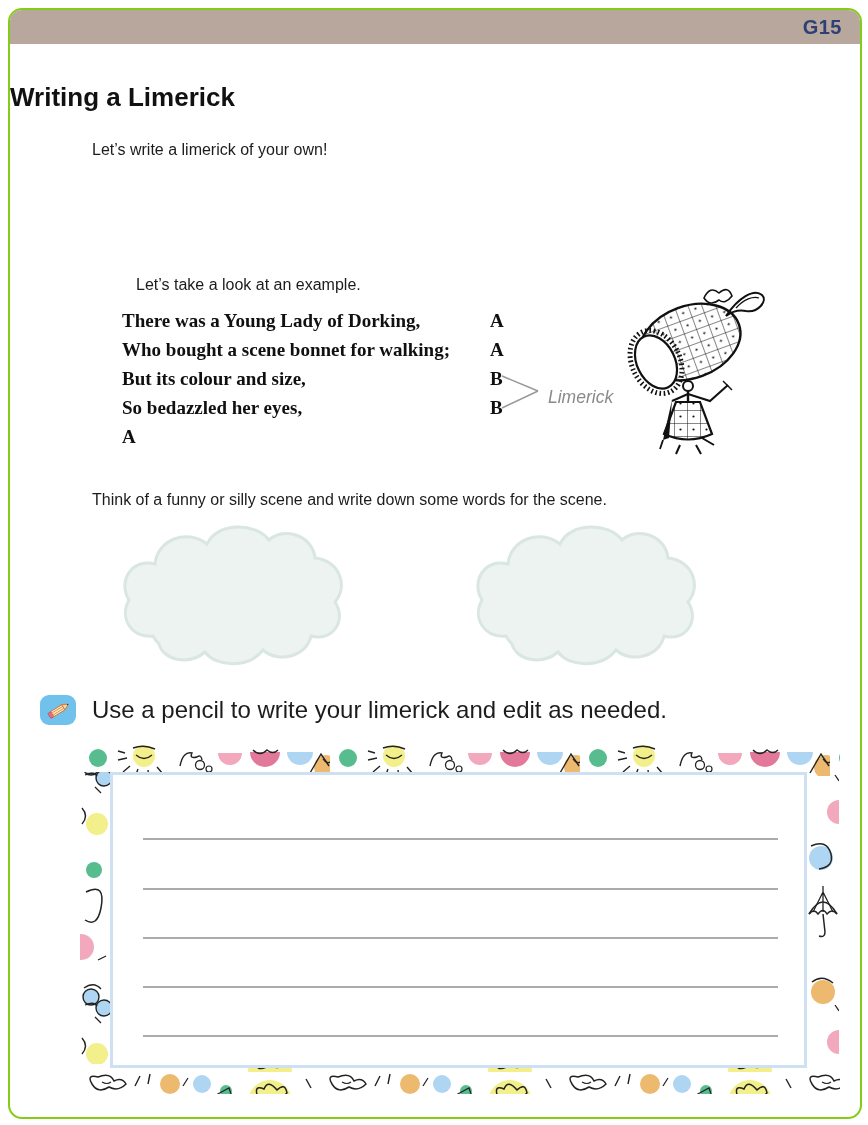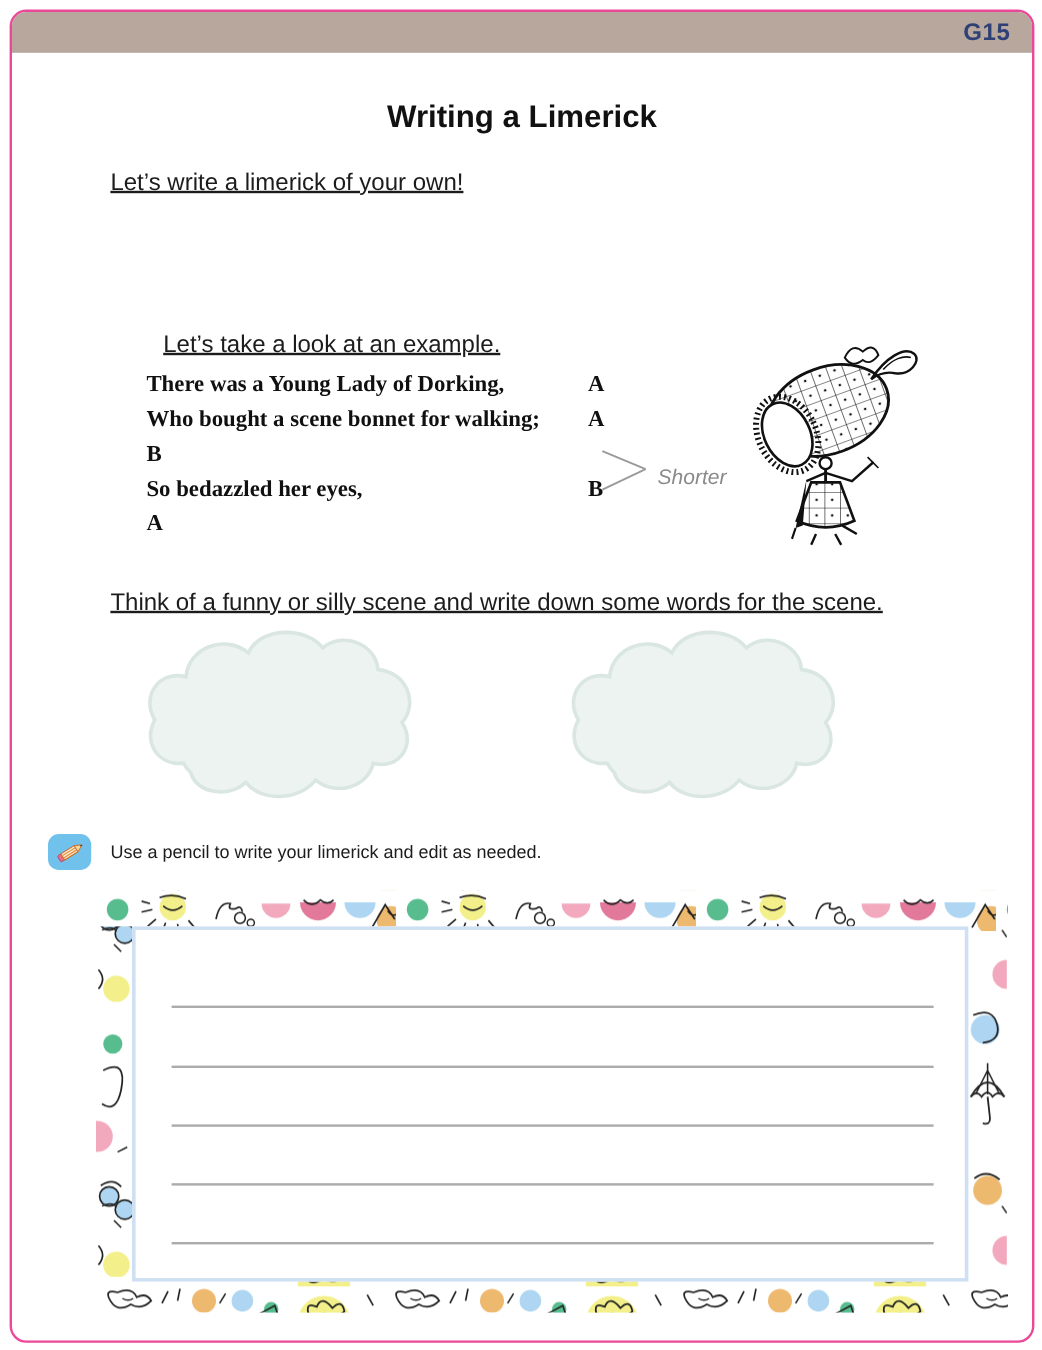--- a/index.html
+++ b/index.html
@@ -1,43 +1,43 @@
 <!DOCTYPE html>
 <html><head>
 <meta charset="utf-8">
 <style>
   html,body{margin:0;padding:0;background:#ffffff;}
   .page{position:relative;width:868px;height:1125px;background:#ffffff;
         font-family:"Liberation Sans",sans-serif;color:#1b1b1b;overflow:hidden;}
   .card{position:absolute;left:8px;top:8px;width:850px;height:1107px;
-        border:2px solid #ec4899;border-radius:14px;background:#ffffff;overflow:hidden;}
+        border:2px solid #84cc16;border-radius:14px;background:#ffffff;overflow:hidden;}
   .header{position:absolute;left:0;top:0;width:100%;height:34px;background:#b7a79d;
           display:flex;align-items:center;justify-content:flex-end;box-sizing:border-box;padding-right:18px;}
   .gtag{font-size:20px;font-weight:bold;color:#2e4075;letter-spacing:.5px;}
-  .title{position:absolute;left:0;top:72px;width:100%;text-align:center;margin:0;
+  .title{position:absolute;left:0;top:72px;width:100%;text-align:left;margin:0;
          font-size:26px;font-weight:bold;color:#111;}
-  .lead{position:absolute;margin:0;font-size:20px;color:#1c1c1c;text-decoration:underline;}
+  .lead{position:absolute;margin:0;font-size:16px;color:#1c1c1c;}
   .lead1{left:82px;top:131px;}
   .desc{position:absolute;left:82px;top:165px;width:746px;margin:0;
         font-size:19px;line-height:27px;color:#161616;}
   .lead2{left:82px;top:266px;margin-left:44px;}
   .example{position:absolute;left:112px;top:300px;width:560px;font-weight:bold;}
   .vrow{display:flex;height:29px;align-items:baseline;}
   .verse{width:368px;font-family:"Liberation Serif",serif;font-size:19px;color:#101010;}
   .rhyme{width:22px;font-family:"Liberation Serif",serif;font-size:19px;color:#101010;}
   .bracket{position:absolute;left:490px;top:360px;}
   .shorter{position:absolute;left:538px;top:377px;font-size:17.5px;font-style:italic;color:#8a8a8a;}
   .illus{position:absolute;left:612px;top:270px;}
   .lead3{left:82px;top:470px;margin-top:11px;}
   .cloud1{position:absolute;left:107px;top:506px;}
   .cloud2{position:absolute;left:460px;top:506px;}
   .taskrow{position:absolute;left:30px;top:685px;display:flex;align-items:center;}
   .pencilbadge{width:36px;height:30px;background:#70c1eb;border-radius:9px;
                display:flex;align-items:center;justify-content:center;margin-right:16px;}
-  .taskline{font-size:15px;color:#1c1c1c;}
+  .taskline{font-size:24px;color:#1c1c1c;}
   .warea{position:absolute;left:70px;top:732px;width:760px;height:352px;}
   .deco{position:absolute;left:0;top:0;}
   .paper{position:absolute;left:30px;top:30px;width:691px;height:290px;background:#ffffff;
          border:3px solid #cfe0f2;}
   .rule{position:absolute;left:30px;right:26px;height:0;border-bottom:2px solid #ababab;}
   .r1{top:63px;} .r2{top:113px;} .r3{top:162px;} .r4{top:211px;} .r5{top:260px;}
 </style>
 </head>
 <body>
 
@@ -57,36 +57,37 @@
     <div class="example">
       <div class="vrow">
         <span class="verse">There was a Young Lady of Dorking,</span>
         <span class="rhyme">A</span>
       </div>
       <div class="vrow">
         <span class="verse">Who bought a scene bonnet for walking;</span>
         <span class="rhyme">A</span>
       </div>
       <div class="vrow">
+        <span class="verse">But its colour and size,</span>
         <span class="rhyme">B</span>
       </div>
       <div class="vrow">
         <span class="verse">So bedazzled her eyes,</span>
         <span class="rhyme">B</span>
       </div>
       <div class="vrow">
         <span class="rhyme">A</span>
       </div>
     </div>
 
     <svg class="bracket" width="42" height="42">
       <line x1="2" y1="6" x2="38" y2="21" stroke="#9a9a9a" stroke-width="1.6"></line>
       <line x1="2" y1="38" x2="38" y2="21" stroke="#9a9a9a" stroke-width="1.6"></line>
     </svg>
-    <span class="shorter">Shorter</span>
+    <span class="shorter">Limerick</span>
 
     <svg class="illus" width="148" height="186" viewBox="0 0 148 186">
       <defs>
         <pattern id="grid" width="13" height="13" patternUnits="userSpaceOnUse">
           <path d="M13 0 H0 V13" fill="none" stroke="#111" stroke-width="1"></path>
           <circle cx="6.5" cy="6.5" r="1.1" fill="#111"></circle>
         </pattern>
       </defs>
 
       <path d="M104 36 C116 18 132 8 140 15 C146 21 136 33 124 31 C114 29 108 33 104 36 Z" fill="#ffffff" stroke="#111" stroke-width="2"></path>

